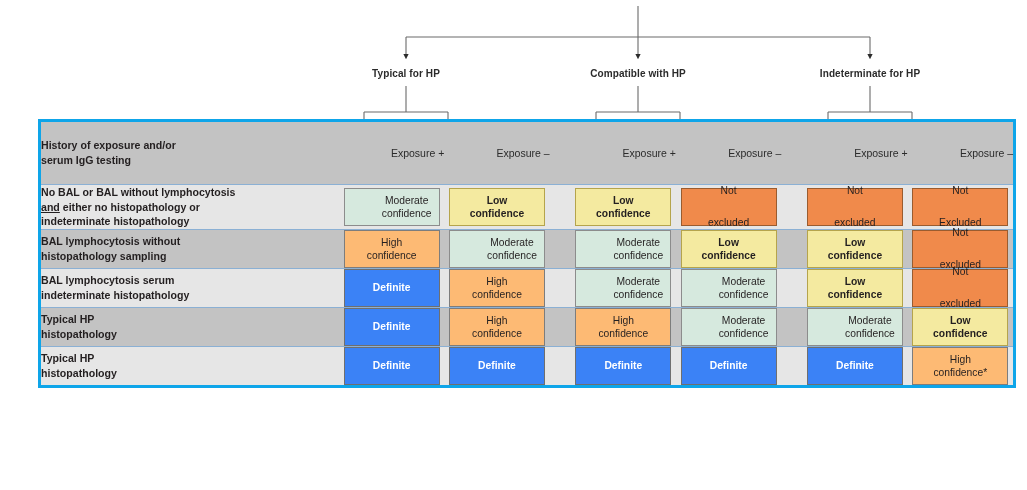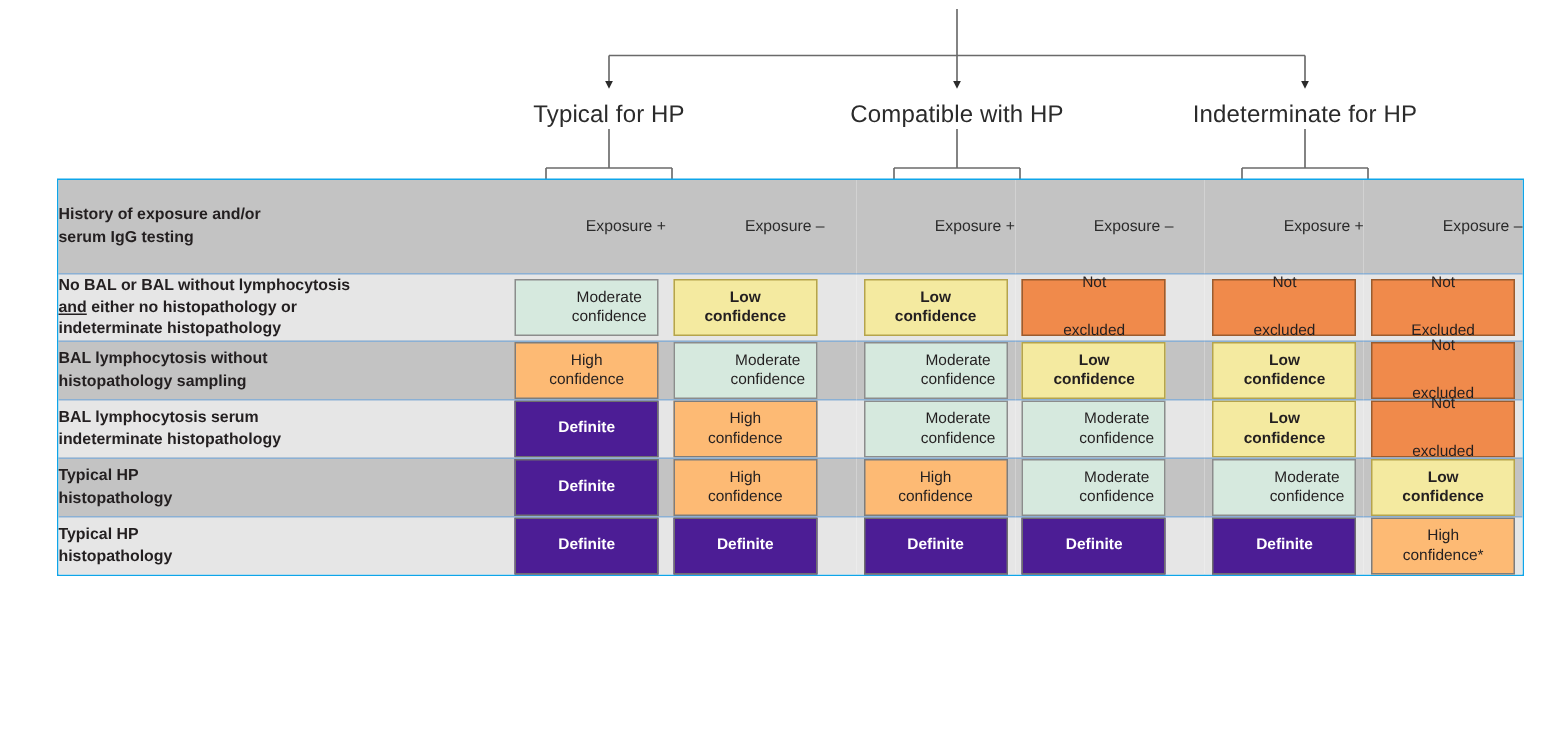--- a/index.html
+++ b/index.html
@@ -27,35 +27,36 @@
     position: absolute;
     left: 0;
     top: 0;
     width: 1027px;
     height: 180px;
     pointer-events: none;
   }
 
   .branch-label {
     position: absolute;
-    font-size: 16px;
+    font-size: 10px;
     color: #2b2b2b;
     text-align: right;
     white-space: nowrap;
     transform: translateX(-50%);
     letter-spacing: 0.1px;
+    font-weight: bold;
   }
 
   
   #matrix {
     position: absolute;
     left: 38px;
     top: 119px;
     width: 978px;
-    border: 1px solid #0ea5e9;
+    border: 3px solid #0ea5e9;
     border-collapse: collapse;
     box-sizing: border-box;
   }
   #matrix table {
     border-collapse: collapse;
     width: 100%;
     table-layout: fixed;
   }
   #matrix td {
     padding: 0;
@@ -104,21 +105,21 @@
     line-height: 1.28;
     display: flex;
     flex-direction: column;
     align-items: center;
     justify-content: center;
     color: #231f20;
     text-align: center;
   }
   .chip span { display: block; }
 
-  .chip.definite    { background: #4c1d95; border-color: #6f6f6f; color: #ffffff; font-weight: bold; }
+  .chip.definite    { background: #3b82f6; border-color: #6f6f6f; color: #ffffff; font-weight: bold; }
   .chip.high        { background: #fdba74; border-color: #7d7d7d; color: #231f20; }
   .chip.moderate    { background: #d6e9de; border-color: #8c8c8c; color: #231f20; padding-left: 30px; }
   .chip.low         { background: #f4eaa0; border-color: #b5a44c; color: #231f20; font-weight: bold; }
   .chip.notexcluded { background: #f08a4b; border-color: #9a5c2f; color: #231f20; gap: 19px; }
 </style>
 </head>
 <body>
 
 <div id="figure">
 

